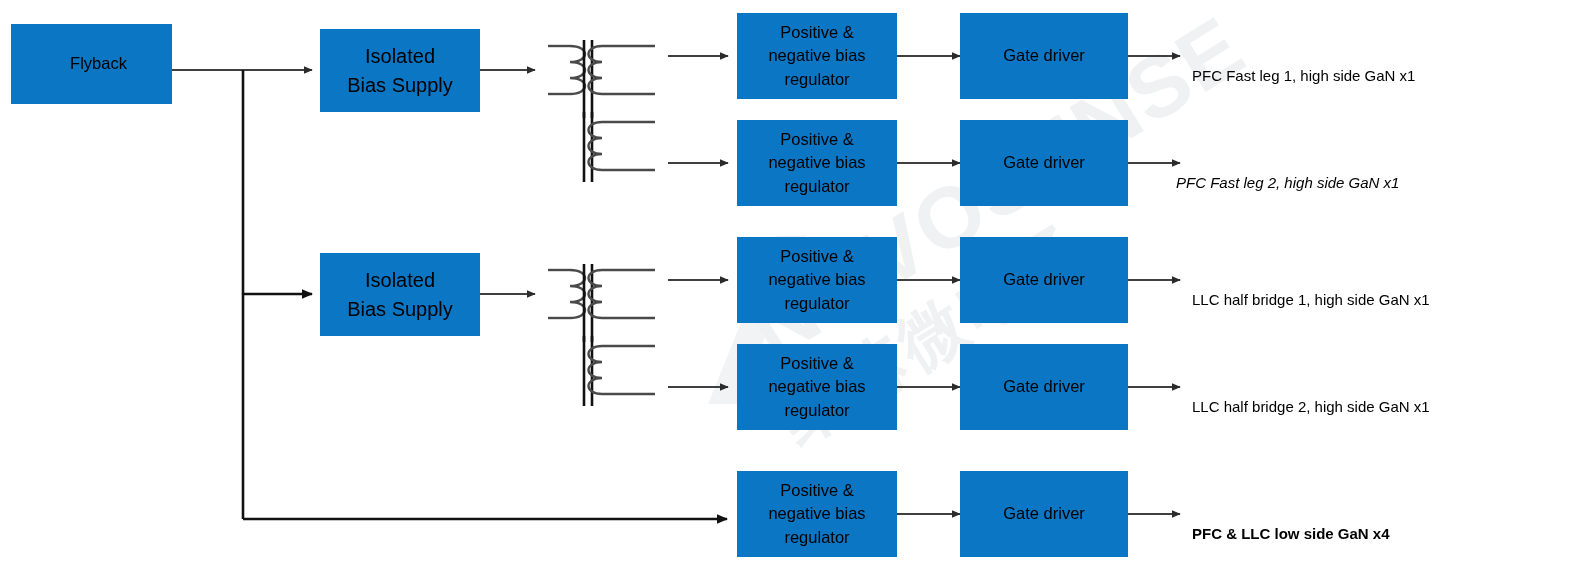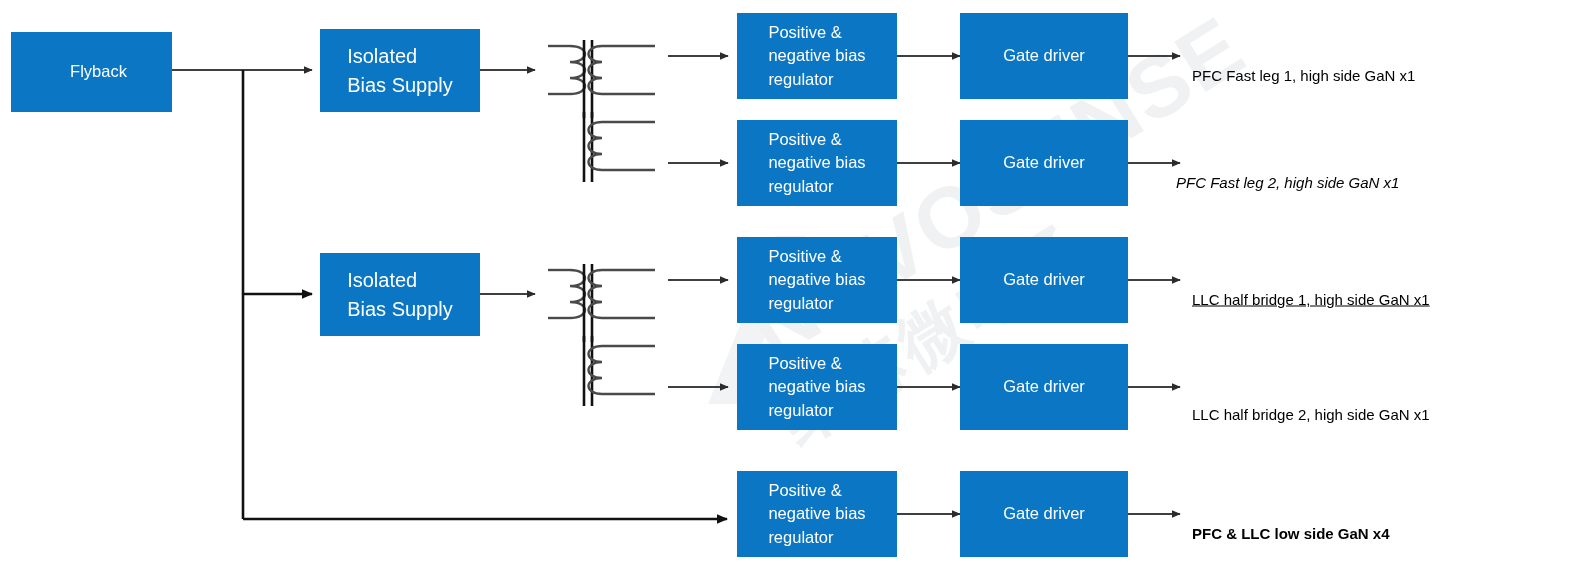--- a/index.html
+++ b/index.html
@@ -10,22 +10,22 @@
   .wm{position:absolute;pointer-events:none;user-select:none;
       color:#f0f1f3;font-weight:700;white-space:nowrap;line-height:1;}
   .wm-en{left:735px;top:300px;font-size:86px;letter-spacing:2px;
          transform:rotate(-32deg);transform-origin:0 0;}
   .wm-cn{left:768px;top:398px;font-size:66px;letter-spacing:4px;
          transform:rotate(-32deg);transform-origin:0 0;}
   .wm-slash{position:absolute;left:742px;top:236px;width:30px;height:168px;
             background:#f2f3f5;transform:skewX(-22deg);pointer-events:none;}
 
   
-  .box{position:absolute;background:#0a76c4;color:#ffffff;
-       display:flex;align-items:center;justify-content:center;
+  .box{position:absolute;background:#0a76c4;color:#000000;
+       display:flex;align-items:center;justify-content:center;text-align:center;
        font-size:16.5px;line-height:1.42;box-sizing:border-box;padding:2px 6px;}
   .box.two  {font-size:20px;}
   .box.three{font-size:16.5px;}
 
   
   #wires{position:absolute;left:0;top:0;width:1589px;height:579px;}
 
   
   .outtext{position:absolute;font-size:15px;color:#000000;white-space:nowrap;
            transform:translateY(-50%);margin-top:19px;}
@@ -111,21 +111,21 @@
       <path d="M896,514 L960,514" marker-end="url(#ah)"></path>
 
       <path d="M1128,56  L1180,56" marker-end="url(#ah)"></path>
       <path d="M1128,163 L1180,163" marker-end="url(#ah)"></path>
       <path d="M1128,280 L1180,280" marker-end="url(#ah)"></path>
       <path d="M1128,387 L1180,387" marker-end="url(#ah)"></path>
       <path d="M1128,514 L1180,514" marker-end="url(#ah)"></path>
     </g>
   </svg>
 
-  <div class="box" style="left:11px;top:32px;width:161px;height:80px;padding-left:20px;">
+  <div class="box" style="left:11px;top:24px;width:161px;height:80px;padding-left:20px;">
     <span>Flyback</span>
   </div>
 
   <div class="box two" style="left:320px;top:29px;width:160px;height:83px;">
     <span>
       <span>Isolated</span><br>
       <span>Bias Supply</span>
     </span>
   </div>
 
@@ -163,33 +163,33 @@
   <div class="box three" style="left:737px;top:237px;width:160px;height:86px;">
     <span>
       <span>Positive &amp;</span><br>
       <span>negative bias</span><br>
       <span>regulator</span>
     </span>
   </div>
   <div class="box" style="left:960px;top:237px;width:168px;height:86px;">
     <span>Gate driver</span>
   </div>
-  <div class="outtext" style="left:1192px;top:280px;text-decoration:underline;">LLC half bridge 1, high side GaN x1</div>
+  <div class="outtext" style="left:1192px;top:280px;">LLC half bridge 1, high side GaN x1</div>
 
   <div class="box three" style="left:737px;top:344px;width:160px;height:86px;">
     <span>
       <span>Positive &amp;</span><br>
       <span>negative bias</span><br>
       <span>regulator</span>
     </span>
   </div>
   <div class="box" style="left:960px;top:344px;width:168px;height:86px;">
     <span>Gate driver</span>
   </div>
-  <div class="outtext" style="left:1192px;top:395px;">LLC half bridge 2, high side GaN x1</div>
+  <div class="outtext" style="left:1192px;top:387px;">LLC half bridge 2, high side GaN x1</div>
 
   <div class="box three" style="left:737px;top:471px;width:160px;height:86px;">
     <span>
       <span>Positive &amp;</span><br>
       <span>negative bias</span><br>
       <span>regulator</span>
     </span>
   </div>
   <div class="box" style="left:960px;top:471px;width:168px;height:86px;">
     <span>Gate driver</span>

